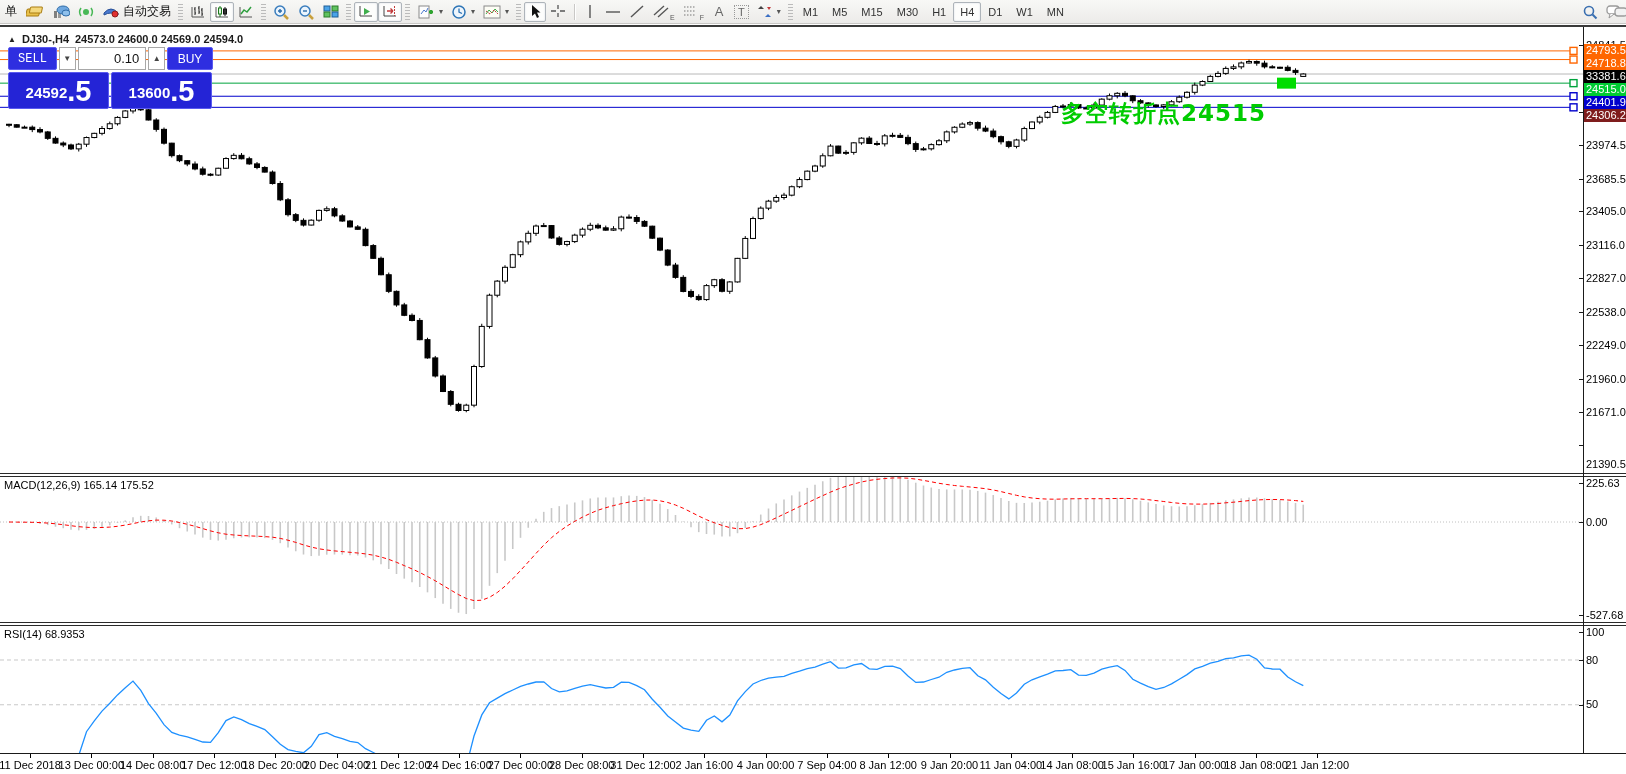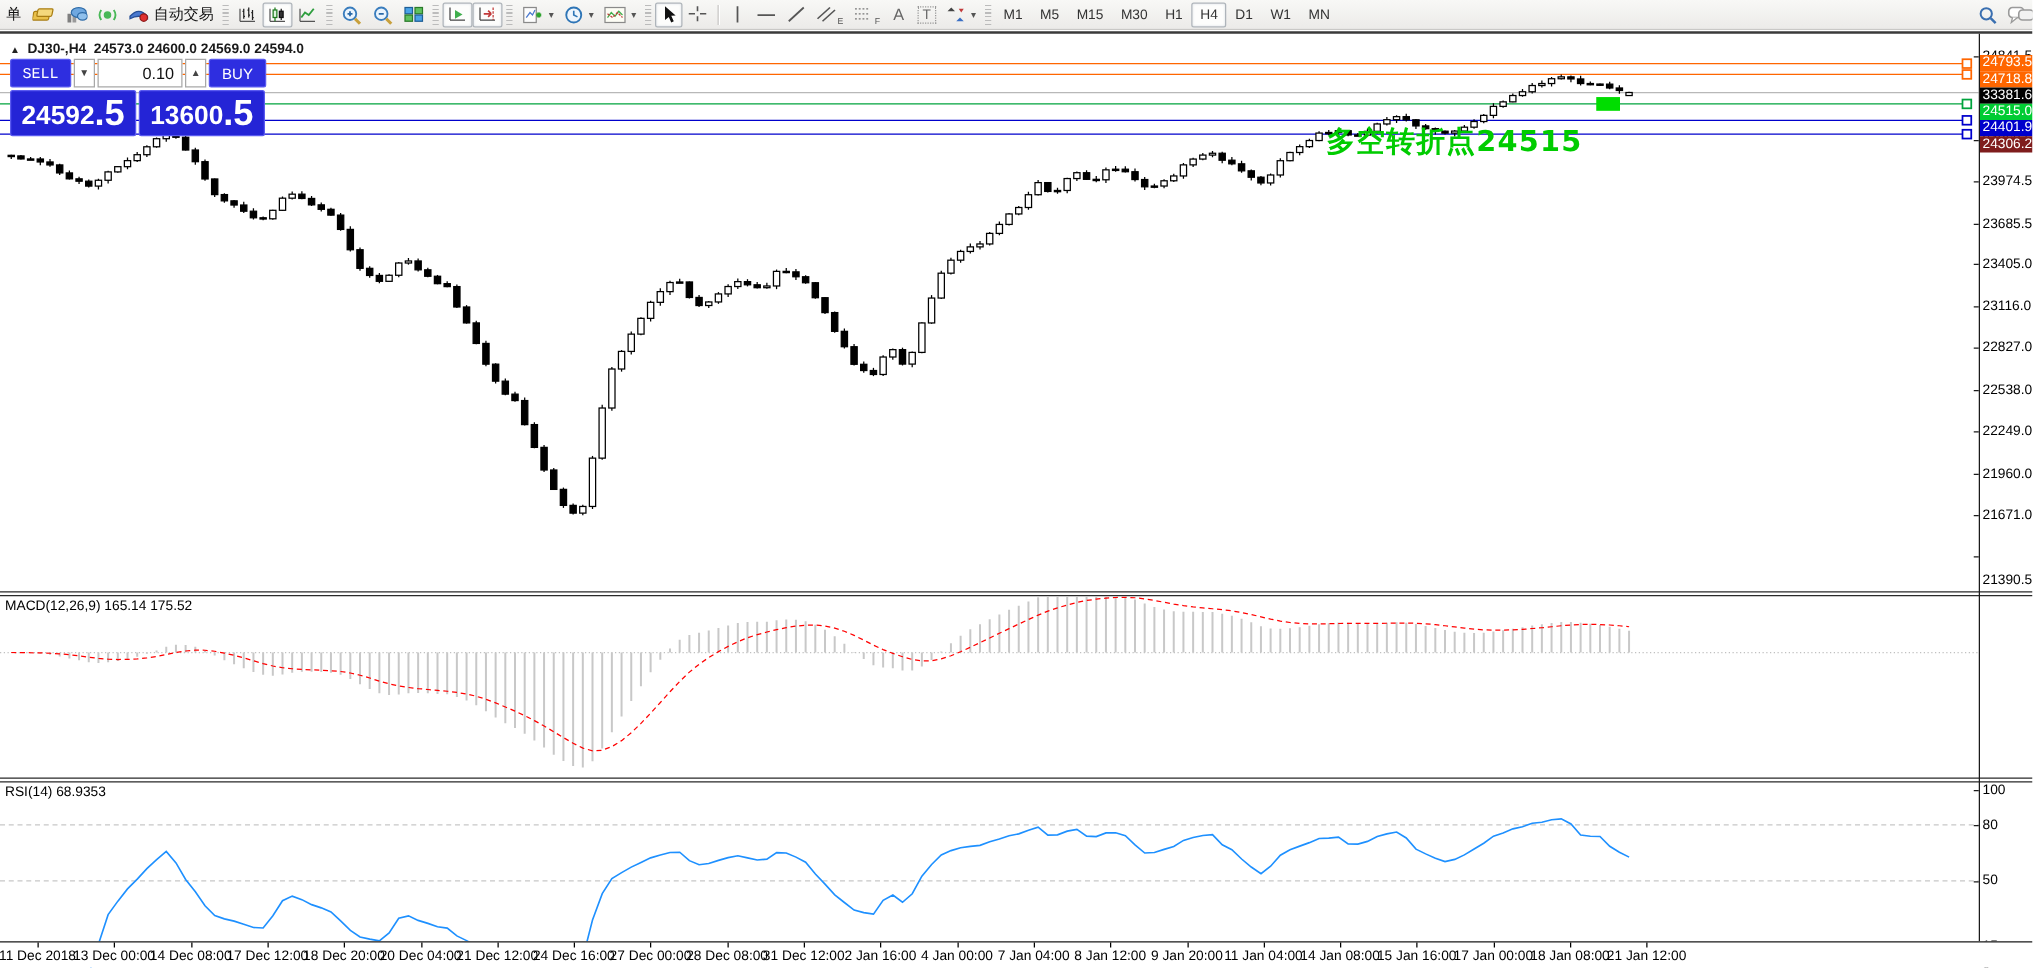--- a/index.html
+++ b/index.html
@@ -47,21 +47,21 @@
   .oc-btn { background:#2e2ee0; color:#fff; border:1px solid #5a5af0; border-radius:2px;
     font-size:12px; display:flex; align-items:center; justify-content:center; }
   #sell-btn { width:50px;font-family:Liberation Mono, monospace; } #buy-btn { width:47px; }
   .step-btn { width:17px; background:#fff; border:1px solid #a8a8a8; color:#444; font-size:8px;
     display:flex; align-items:center; justify-content:center; }
   #vol { width:70px; background:#fff; border:1px solid #a8a8a8; font-size:13px; color:#111;
     text-align:right; padding-right:6px; display:flex; align-items:center; justify-content:flex-end; }
   #oc-row2 { display:flex; margin-top:2px; gap:2px; }
   .px-box { width:101px; height:37px; background:#2424d6; border:1px solid #5a5af0; border-radius:2px;
     color:#fff; display:flex; align-items:flex-end; justify-content:center; padding-bottom:2px; }
-  .px-main { font-size:21px; font-weight:700; line-height:26px;margin-top:40px; }
+  .px-main { font-size:15px; font-weight:700; line-height:26px;margin-top:40px; }
   .px-big { font-size:29px; font-weight:700; line-height:29px; }
 
   #annotation { position:absolute; z-index:5; font-weight:700; font-size:23px;
     font-family:"DejaVu Sans",sans-serif; letter-spacing:1px; white-space:nowrap; }
 
   .ind-label { position:absolute; left:4px; top:3px; font-size:11px; color:#000; z-index:4; }
   svg.panel { position:absolute; left:0; }
 </style>
 </head>
 <body>
@@ -858,20 +858,28 @@
         <div class="tickLabel" style="top:379.0px">21671.0</div>
         <div class="tickDash" style="top:417.5px"></div>
         <div class="tickLabel" style="top:431px">21390.5</div>
         <div class="hlineLabel" style="top:17.4px;background:#ff6600">24793.5</div>
         <div class="hlineLabel" style="top:30.4px;background:#ff6600">24718.8</div>
         <div class="hlineLabel" style="top:43.4px;background:#000000">33381.6</div>
         <div class="hlineLabel" style="top:56.4px;background:#00cc33">24515.0</div>
         <div class="hlineLabel" style="top:69.4px;background:#0000cc">24401.9</div>
         <div class="hlineLabel" style="top:82.4px;background:#7f1d1d">24306.2</div>
       </div>
+    <div class="axis-col" id="macd-axis" style="top:450px; height:145px;">
+        <div class="tickDash" style="top:6.0px"></div>
+        <div class="tickLabel" style="top:-0.5px">225.63</div>
+        <div class="tickDash" style="top:45.0px"></div>
+        <div class="tickLabel" style="top:38.5px">0.00</div>
+        <div class="tickDash" style="top:138.0px"></div>
+        <div class="tickLabel" style="top:131.5px">-527.68</div>
+      </div>
     <div class="axis-col" id="rsi-axis" style="top:599px; height:152px;">
         <div class="tickDash" style="top:6.0px"></div>
         <div class="tickLabel" style="top:-0.5px">100</div>
         <div class="tickDash" style="top:34.0px"></div>
         <div class="tickLabel" style="top:27.5px">80</div>
         <div class="tickDash" style="top:78.8px"></div>
         <div class="tickLabel" style="top:72.3px">50</div>
         <div class="tickDash" style="top:131.0px"></div>
         <div class="tickLabel" style="top:124.5px">15</div>
         <div class="tickDash" style="top:145.0px"></div>
@@ -899,21 +907,21 @@
         <div class="t-label" style="left:520.4px">27 Dec 00:00</div>
         <div class="t-tick" style="left:581.7px"></div>
         <div class="t-label" style="left:581.7px">28 Dec 08:00</div>
         <div class="t-tick" style="left:643.0px"></div>
         <div class="t-label" style="left:643.0px">31 Dec 12:00</div>
         <div class="t-tick" style="left:704.3px"></div>
         <div class="t-label" style="left:704.3px">2 Jan 16:00</div>
         <div class="t-tick" style="left:765.6px"></div>
         <div class="t-label" style="left:765.6px">4 Jan 00:00</div>
         <div class="t-tick" style="left:826.9px"></div>
-        <div class="t-label" style="left:826.9px">7 Jan 04:00</div>
+        <div class="t-label" style="left:826.9px">7 Sep 04:00</div>
         <div class="t-tick" style="left:888.2px"></div>
         <div class="t-label" style="left:888.2px">8 Jan 12:00</div>
         <div class="t-tick" style="left:949.5px"></div>
         <div class="t-label" style="left:949.5px">9 Jan 20:00</div>
         <div class="t-tick" style="left:1010.8px"></div>
         <div class="t-label" style="left:1010.8px">11 Jan 04:00</div>
         <div class="t-tick" style="left:1072.1px"></div>
         <div class="t-label" style="left:1072.1px">14 Jan 08:00</div>
         <div class="t-tick" style="left:1133.4px"></div>
         <div class="t-label" style="left:1133.4px">15 Jan 16:00</div>

